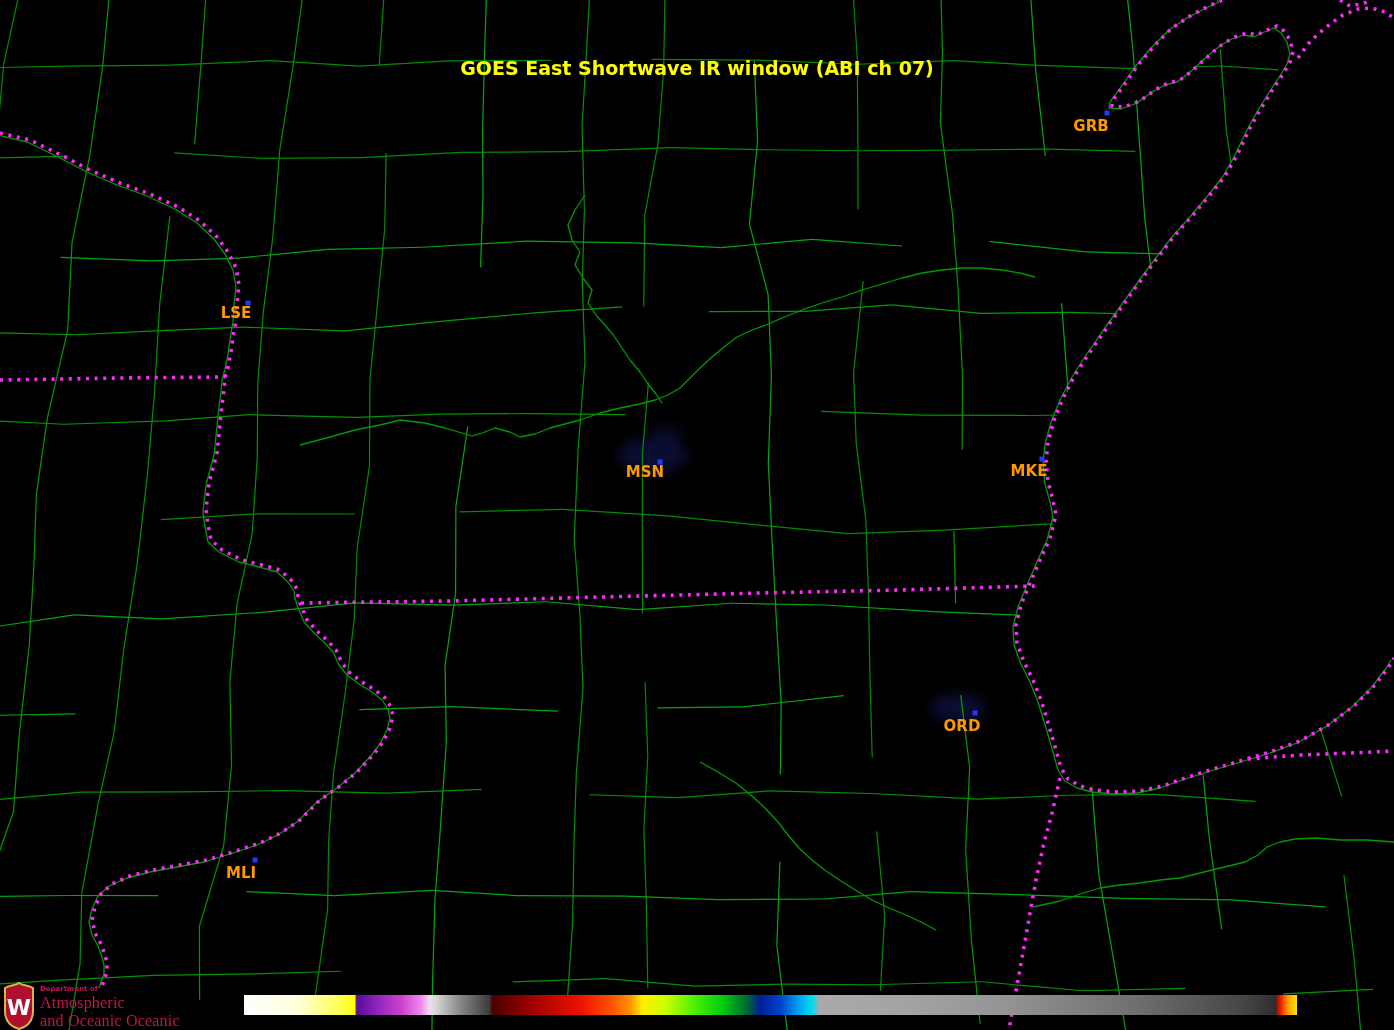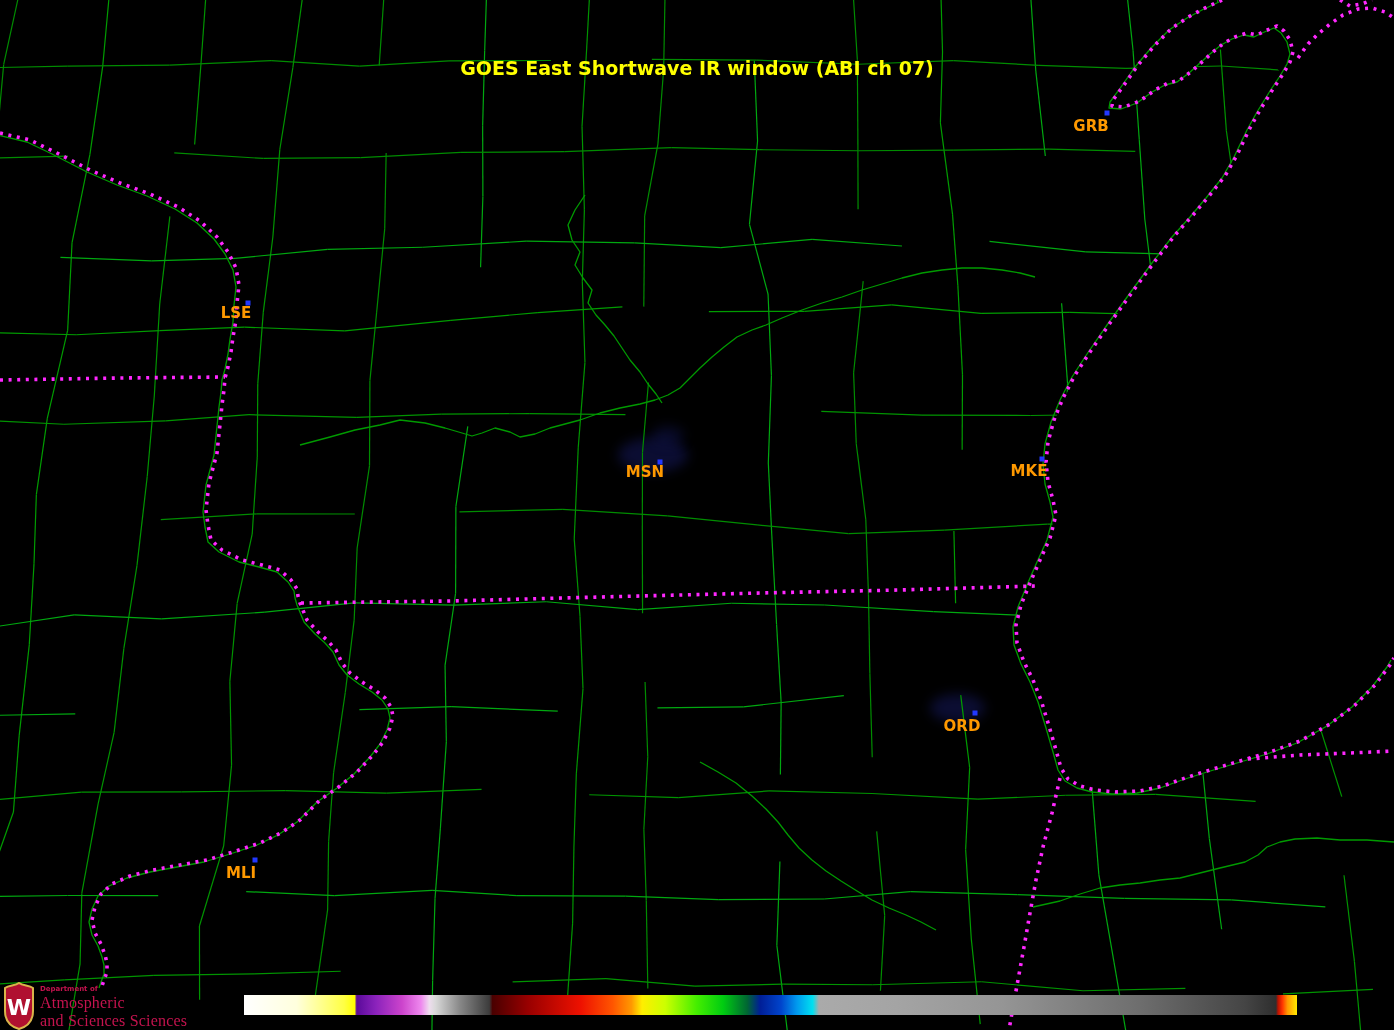--- a/index.html
+++ b/index.html
@@ -432,15 +432,15 @@
 <div id="colorbar" style="left: 244px; top: 995px; width: 1053px; height: 20px; background: linear-gradient(to right, rgb(255, 255, 255) 0%, rgb(255, 255, 221) 5%, rgb(255, 255, 68) 9.5%, rgb(255, 255, 0) 10.5%, rgb(90, 10, 154) 10.7%, rgb(138, 34, 187) 12.5%, rgb(204, 68, 204) 15%, rgb(238, 136, 238) 16.8%, rgb(238, 221, 238) 17.6%, rgb(216, 216, 216) 18.2%, rgb(136, 136, 136) 20.5%, rgb(60, 60, 60) 23.3%, rgb(74, 0, 0) 23.6%, rgb(153, 0, 0) 27%, rgb(238, 17, 0) 32%, rgb(255, 85, 0) 35%, rgb(255, 153, 0) 36.8%, rgb(255, 238, 0) 37.8%, rgb(204, 255, 0) 40%, rgb(68, 238, 0) 43%, rgb(0, 204, 17) 45.5%, rgb(0, 102, 51) 47.8%, rgb(0, 30, 150) 49%, rgb(0, 68, 204) 51%, rgb(0, 153, 238) 52.5%, rgb(0, 224, 240) 54%, rgb(170, 170, 170) 54.6%, rgb(164, 164, 164) 62%, rgb(149, 149, 149) 72%, rgb(110, 110, 110) 85%, rgb(69, 69, 69) 95%, rgb(46, 46, 46) 98%, rgb(187, 17, 0) 98.2%, rgb(255, 51, 0) 98.6%, rgb(255, 153, 0) 99.1%, rgb(255, 232, 0) 100%);"></div>
 
 <div id="credit" style="color: rgb(196, 19, 78);">
   <svg width="32" height="48" viewBox="0 0 32 48">
     <path id="crest-shield" d="M16 1 C20 4 26 3 30 6 L30 29 C30 40 23 45 16 47 C9 45 2 40 2 29 L2 6 C6 3 12 4 16 1 Z" stroke-width="2" fill="#b01030" stroke="#d9b44a"></path>
     <text id="crest-letter" x="16" y="33" text-anchor="middle" font-family="DejaVu Serif, serif" font-size="22" font-weight="bold" fill="#ffffff">W</text>
   </svg>
   <div class="txt">
     <div class="dept">Department of</div>
     <div class="big">Atmospheric</div>
-    <div class="big">and Sciences Sciences</div>
+    <div class="big">and Oceanic Oceanic</div>
   </div>
 </div>
 
 </body></html>

